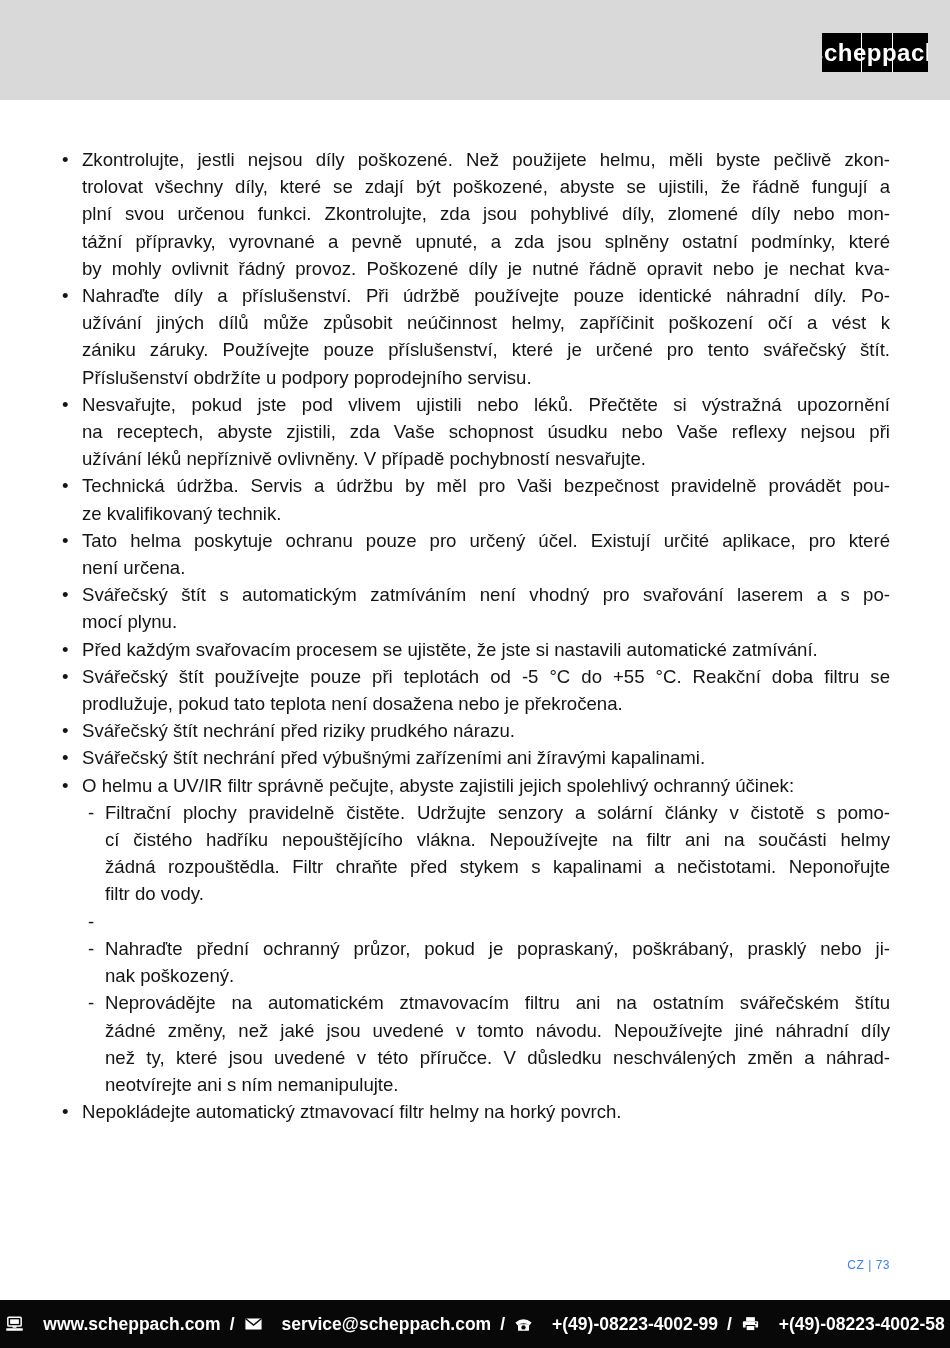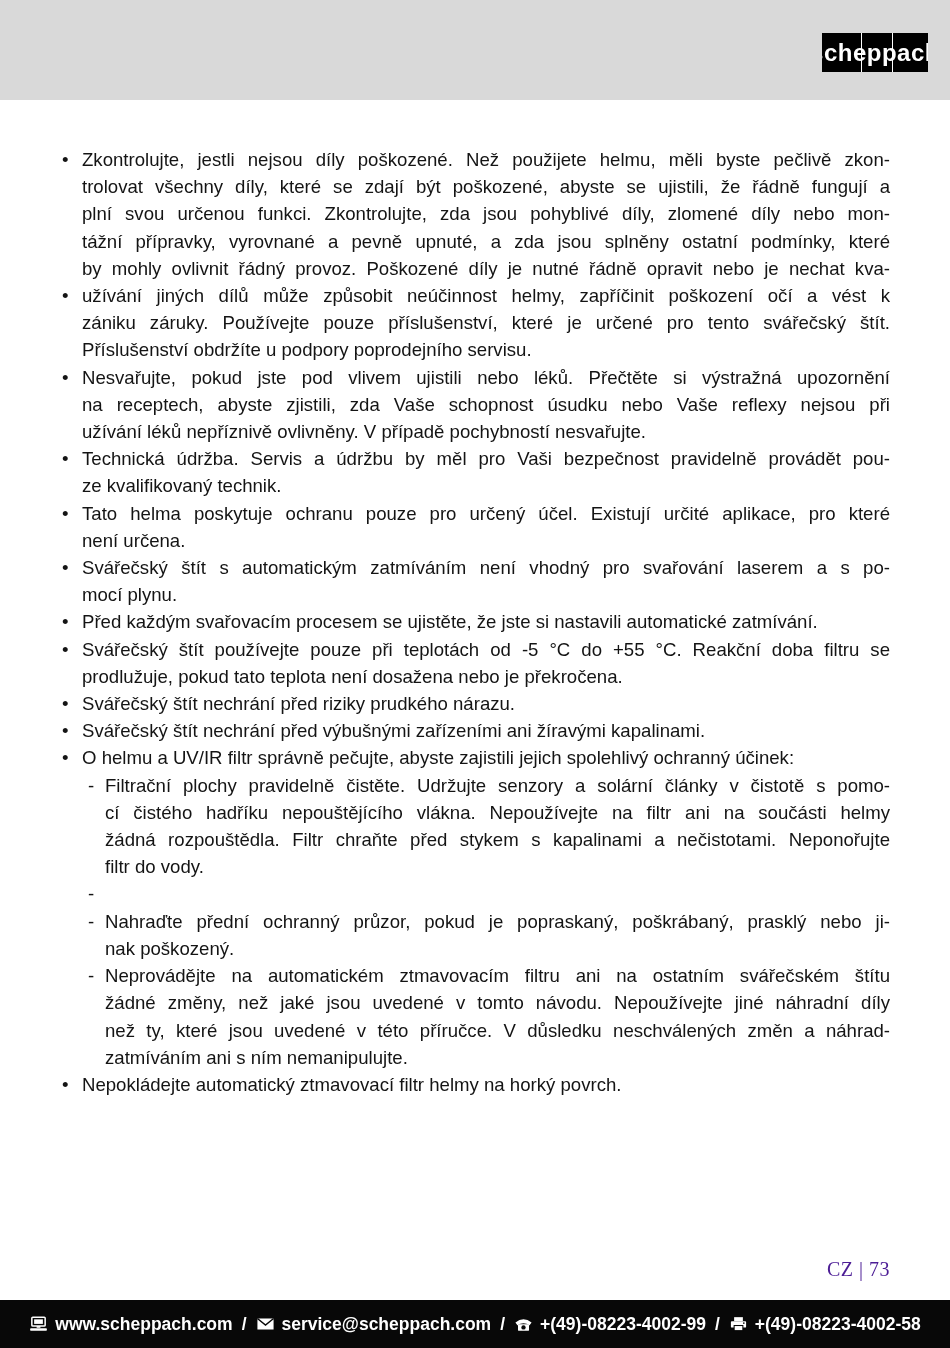--- a/index.html
+++ b/index.html
@@ -30,29 +30,29 @@
   .bullet-item, .sub-item { display:flex; }
   .sub-item { padding-left:26px; }
   .marker { flex:0 0 20px; width:20px; }
   .sub-item .marker { flex:0 0 17px; width:17px; }
   .lines { flex:1; min-width:0; }
   .line { text-align:justify; text-align-last:justify; }
   .line.last { text-align-last:auto; }
   
   .pagenum {
     position:absolute; top:1258px; right:60px;
-    font-size:20px; color:#4c1d95; letter-spacing:0.5px;font-family:Liberation Serif, serif;
+    font-size:12px; color:#3b82f6; letter-spacing:0.5px;
   }
   
   .footerbar {
     position:absolute; left:0; top:1300px; width:950px; height:48px;
     background:#080808; color:#fff; display:flex; align-items:center; justify-content:center;
     font-weight:bold; font-size:17.5px; white-space:nowrap;
   }
-  .f-item { display:inline-flex; align-items:center; gap:7px; }
+  .f-item { display:inline-flex; align-items:center; gap:19px; }
   .f-icon { display:inline-flex; width:19px; height:16px; }
   .f-icon svg { width:19px; height:16px; }
   .f-sep { margin:0 9px; }
 </style>
 </head>
 <body>
 
 <div class="page">
 
   <div class="header-band">
@@ -69,20 +69,21 @@
             <div class="line">Zkontrolujte, jestli nejsou díly poškozené. Než použijete helmu, měli byste pečlivě zkon-</div>
             <div class="line">trolovat všechny díly, které se zdají být poškozené, abyste se ujistili, že řádně fungují a</div>
             <div class="line">plní svou určenou funkci. Zkontrolujte, zda jsou pohyblivé díly, zlomené díly nebo mon-</div>
             <div class="line">tážní přípravky, vyrovnané a pevně upnuté, a zda jsou splněny ostatní podmínky, které</div>
             <div class="line">by mohly ovlivnit řádný provoz. Poškozené díly je nutné řádně opravit nebo je nechat kva-</div>
           </div>
         </div>
         <div class="bullet-item">
           <span class="marker">•</span>
           <div class="lines">
+            <div class="line">Nahraďte díly a příslušenství. Při údržbě používejte pouze identické náhradní díly. Po-</div>
             <div class="line">užívání jiných dílů může způsobit neúčinnost helmy, zapříčinit poškození očí a vést k</div>
             <div class="line">zániku záruky. Používejte pouze příslušenství, které je určené pro tento svářečský štít.</div>
             <div class="line last">Příslušenství obdržíte u podpory poprodejního servisu.</div>
           </div>
         </div>
         <div class="bullet-item">
           <span class="marker">•</span>
           <div class="lines">
             <div class="line">Nesvařujte, pokud jste pod vlivem ujistili nebo léků. Přečtěte si výstražná upozornění</div>
             <div class="line">na receptech, abyste zjistili, zda Vaše schopnost úsudku nebo Vaše reflexy nejsou při</div>
@@ -161,21 +162,21 @@
             <div class="line">Nahraďte přední ochranný průzor, pokud je popraskaný, poškrábaný, prasklý nebo ji-</div>
             <div class="line last">nak poškozený.</div>
           </div>
         </div>
         <div class="sub-item">
           <span class="marker">-</span>
           <div class="lines">
             <div class="line">Neprovádějte na automatickém ztmavovacím filtru ani na ostatním svářečském štítu</div>
             <div class="line">žádné změny, než jaké jsou uvedené v tomto návodu. Nepoužívejte jiné náhradní díly</div>
             <div class="line">než ty, které jsou uvedené v této příručce. V důsledku neschválených změn a náhrad-</div>
-            <div class="line last">zatmíváním ani s ním nemanipulujte.</div>
+            <div class="line last">neotvírejte ani s ním nemanipulujte.</div>
           </div>
         </div>
         <div class="bullet-item">
           <span class="marker">•</span>
           <div class="lines">
             <div class="line last">Nepokládejte automatický ztmavovací filtr helmy na horký povrch.</div>
           </div>
         </div>
       </div>
   </div>

